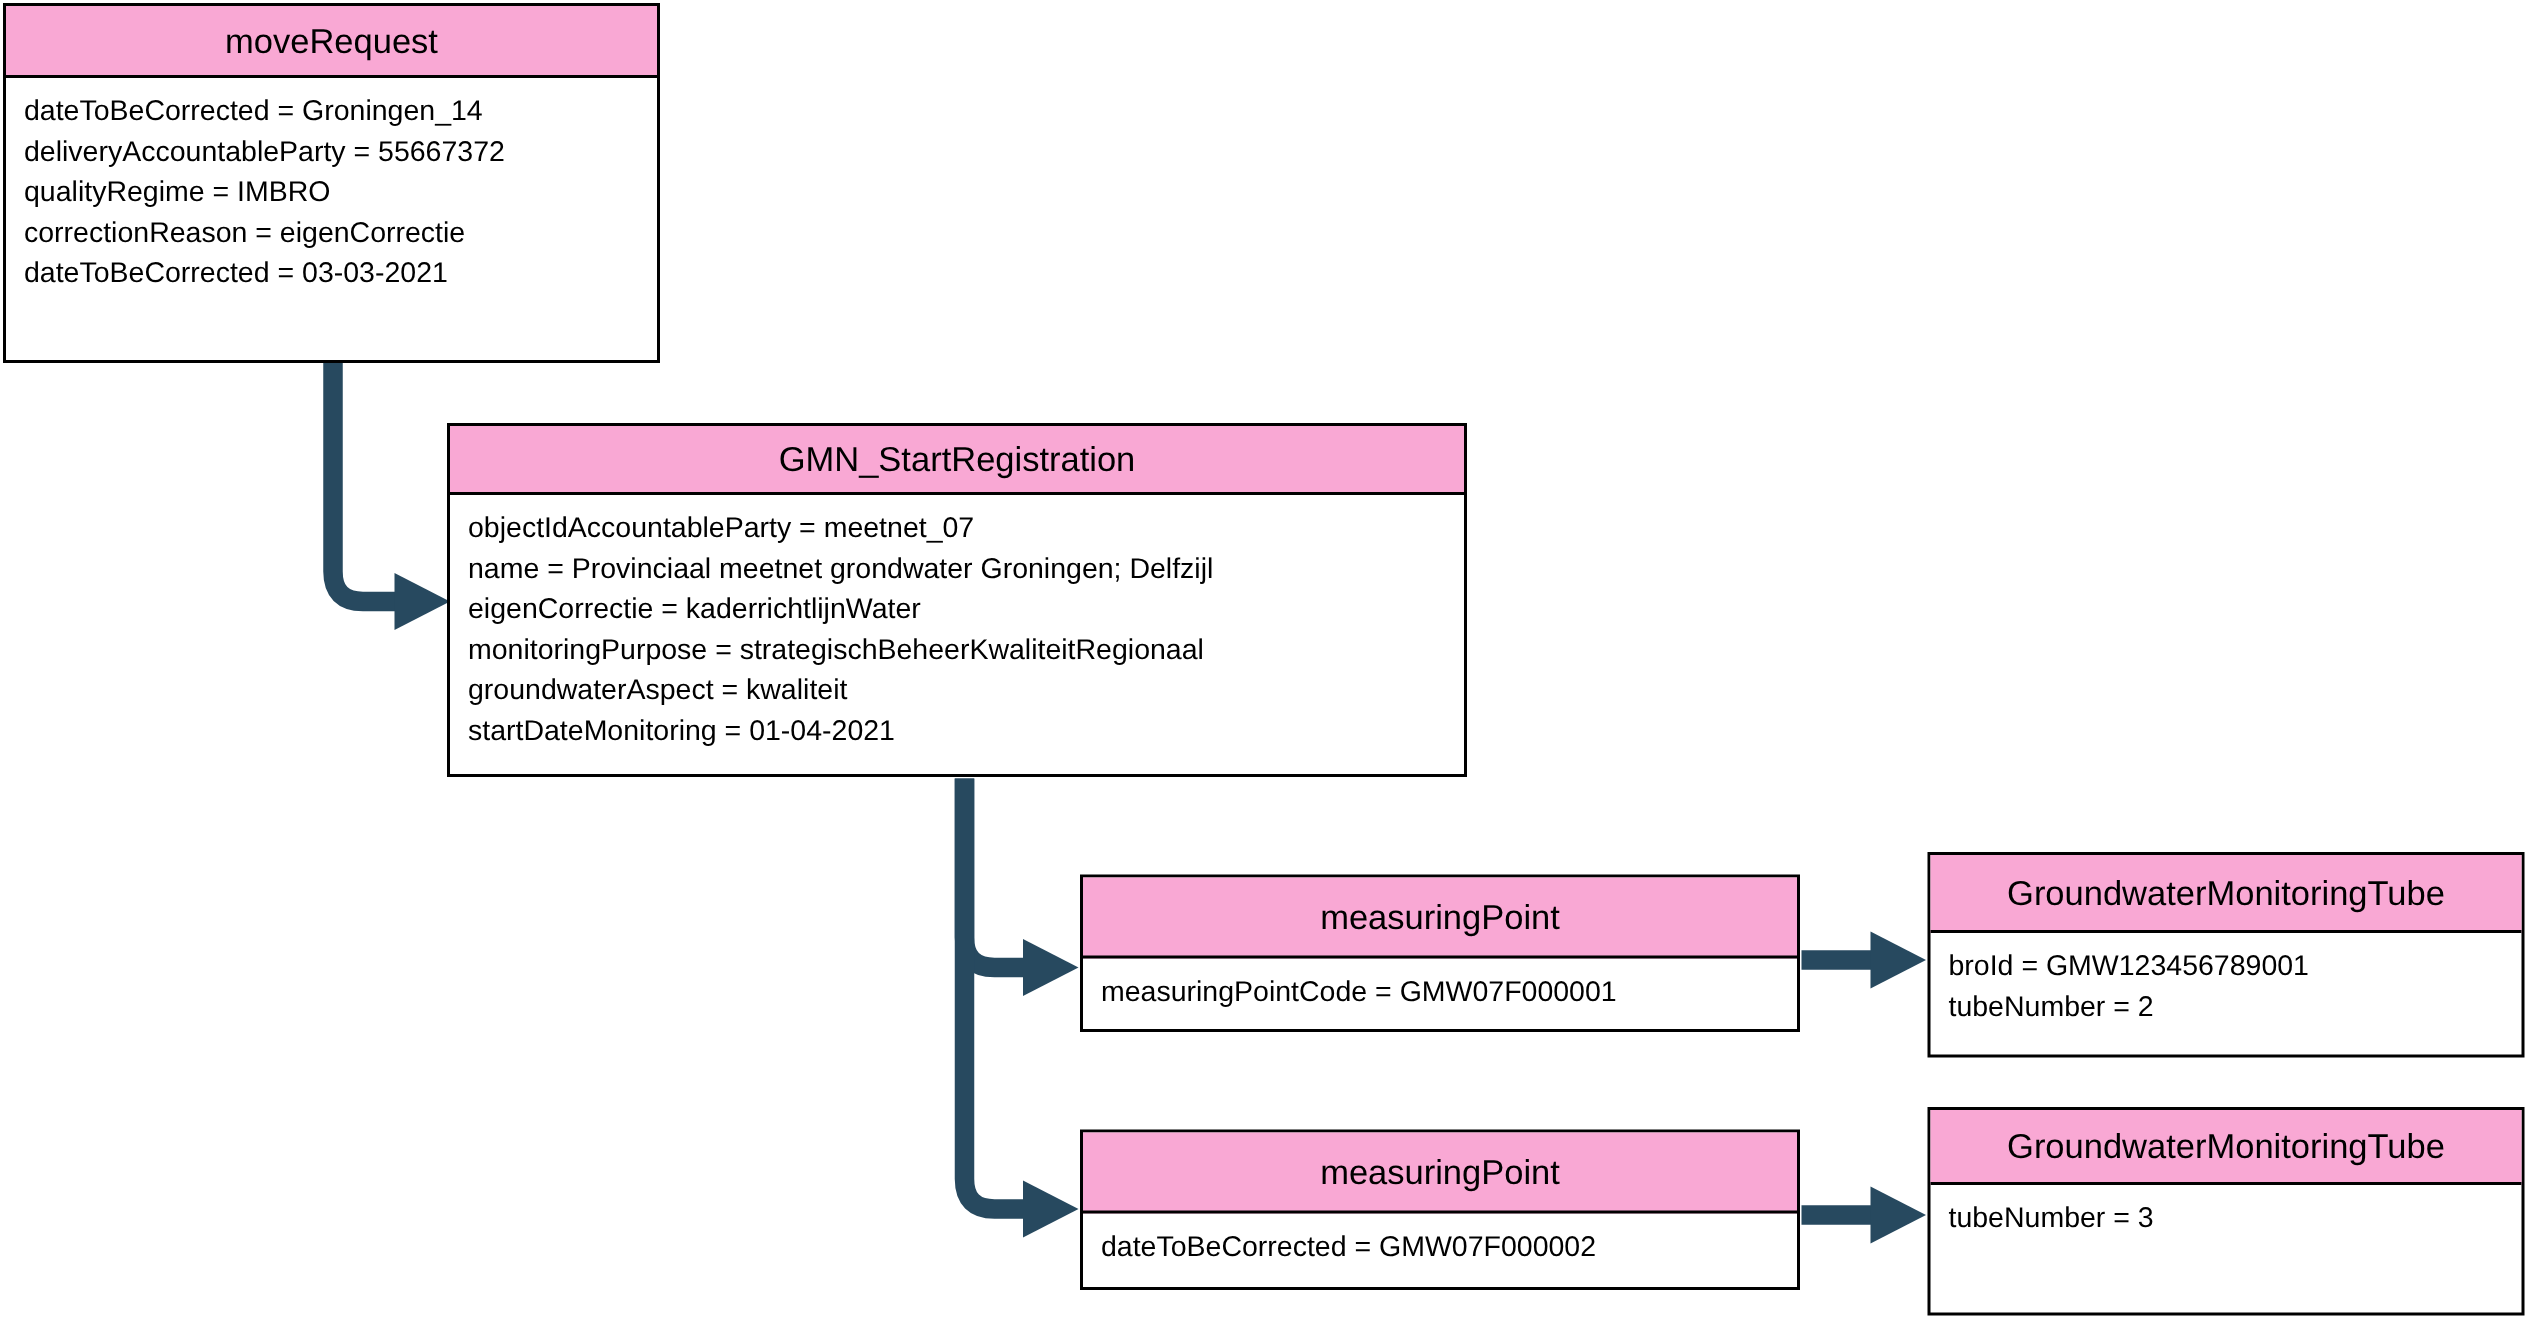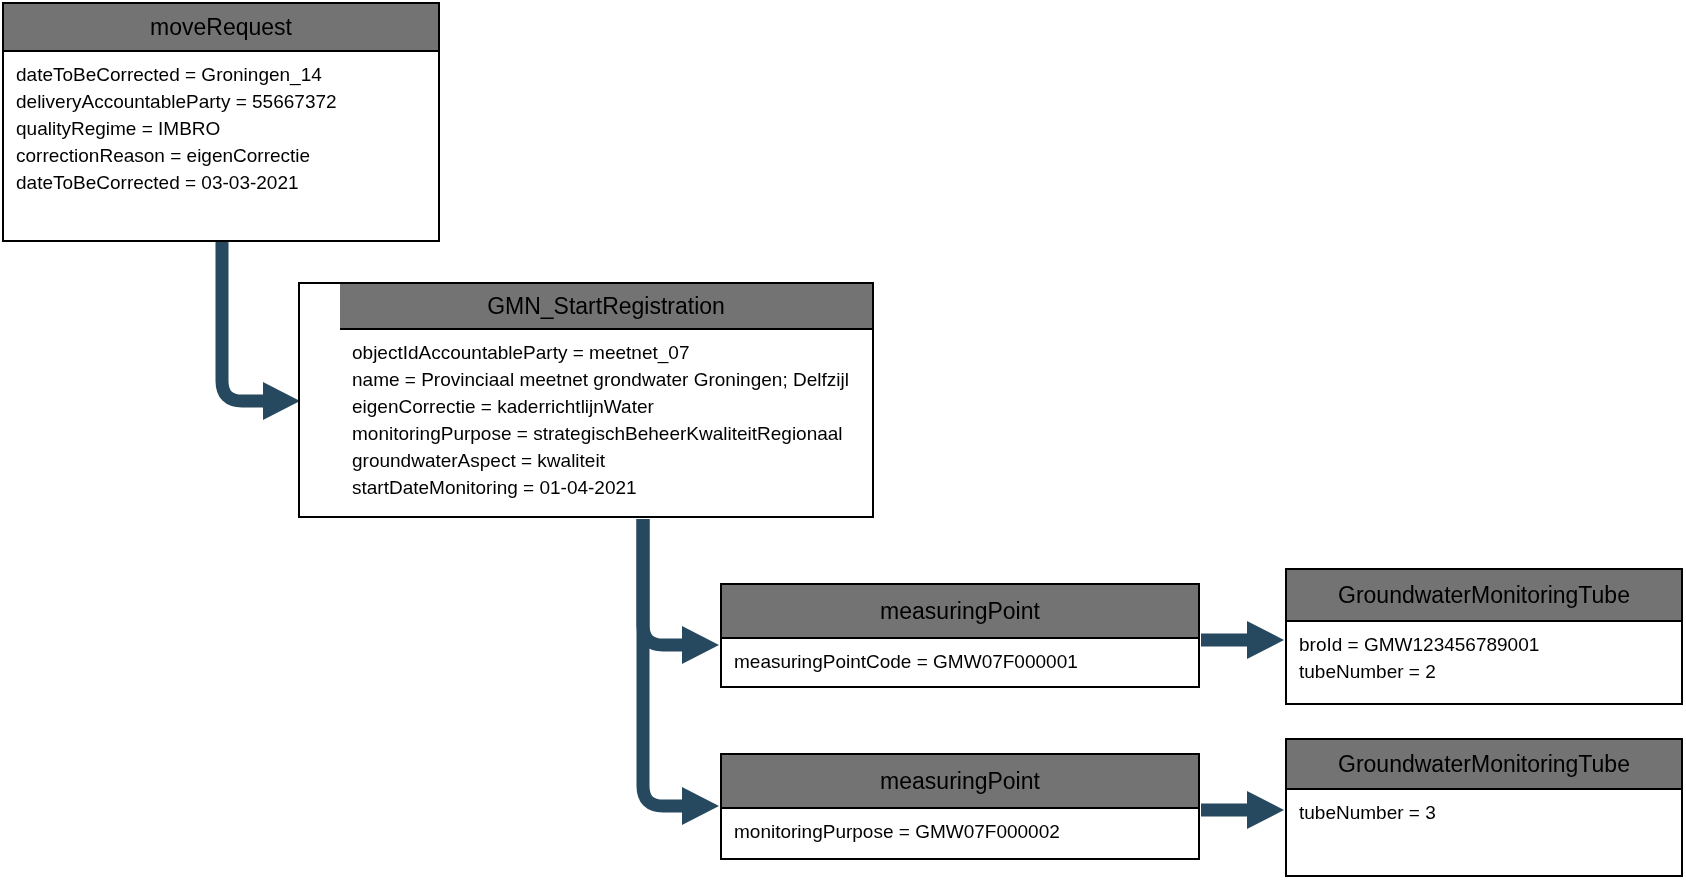--- a/index.html
+++ b/index.html
@@ -35,39 +35,39 @@
   }
   .node {
     position: absolute;
     box-sizing: border-box;
     border: 2px solid #000000;
     background: #ffffff;
   }
   .node-header {
     box-sizing: border-box;
     border-bottom: 2px solid #000000;
-    background: #737373;
+    background: #f9a8d4;
     display: flex;
     align-items: center;
     justify-content: center;
     font-size: 23px;
     white-space: nowrap;
   }
   .node-body {
     padding: 9px 12px 0 12px;
   }
   .attr {
     font-size: 19px;
     line-height: 27px;
     white-space: nowrap;
   }
   
   .n1 { left: 2px;    top: 2px;   width: 438px; height: 240px; }
   .n1 .node-header { height: 48px; }
-  .n2 { left: 298px;  top: 282px; width: 576px; height: 236px; padding-left: 40px; }
+  .n2 { left: 298px;  top: 282px; width: 680px; height: 236px; }
   .n2 .node-header { height: 46px; }
   .n3 { left: 720px;  top: 583px; width: 480px; height: 105px; }
   .n3 .node-header { height: 54px; }
   .n4 { left: 720px;  top: 753px; width: 480px; height: 107px; }
   .n4 .node-header { height: 54px; }
   .n5 { left: 1285px; top: 568px; width: 398px; height: 137px; }
   .n5 .node-header { height: 52px; }
   .n6 { left: 1285px; top: 738px; width: 398px; height: 139px; }
   .n6 .node-header { height: 50px; }
 </style>
@@ -125,21 +125,21 @@
   <div class="node n3">
     <div class="node-header">measuringPoint</div>
     <div class="node-body">
       <div class="attr">measuringPointCode = GMW07F000001</div>
     </div>
   </div>
 
   <div class="node n4">
     <div class="node-header">measuringPoint</div>
     <div class="node-body">
-      <div class="attr">monitoringPurpose = GMW07F000002</div>
+      <div class="attr">dateToBeCorrected = GMW07F000002</div>
     </div>
   </div>
 
   <div class="node n5">
     <div class="node-header">GroundwaterMonitoringTube</div>
     <div class="node-body">
       <div class="attr">broId = GMW123456789001</div>
       <div class="attr">tubeNumber = 2</div>
     </div>
   </div>

